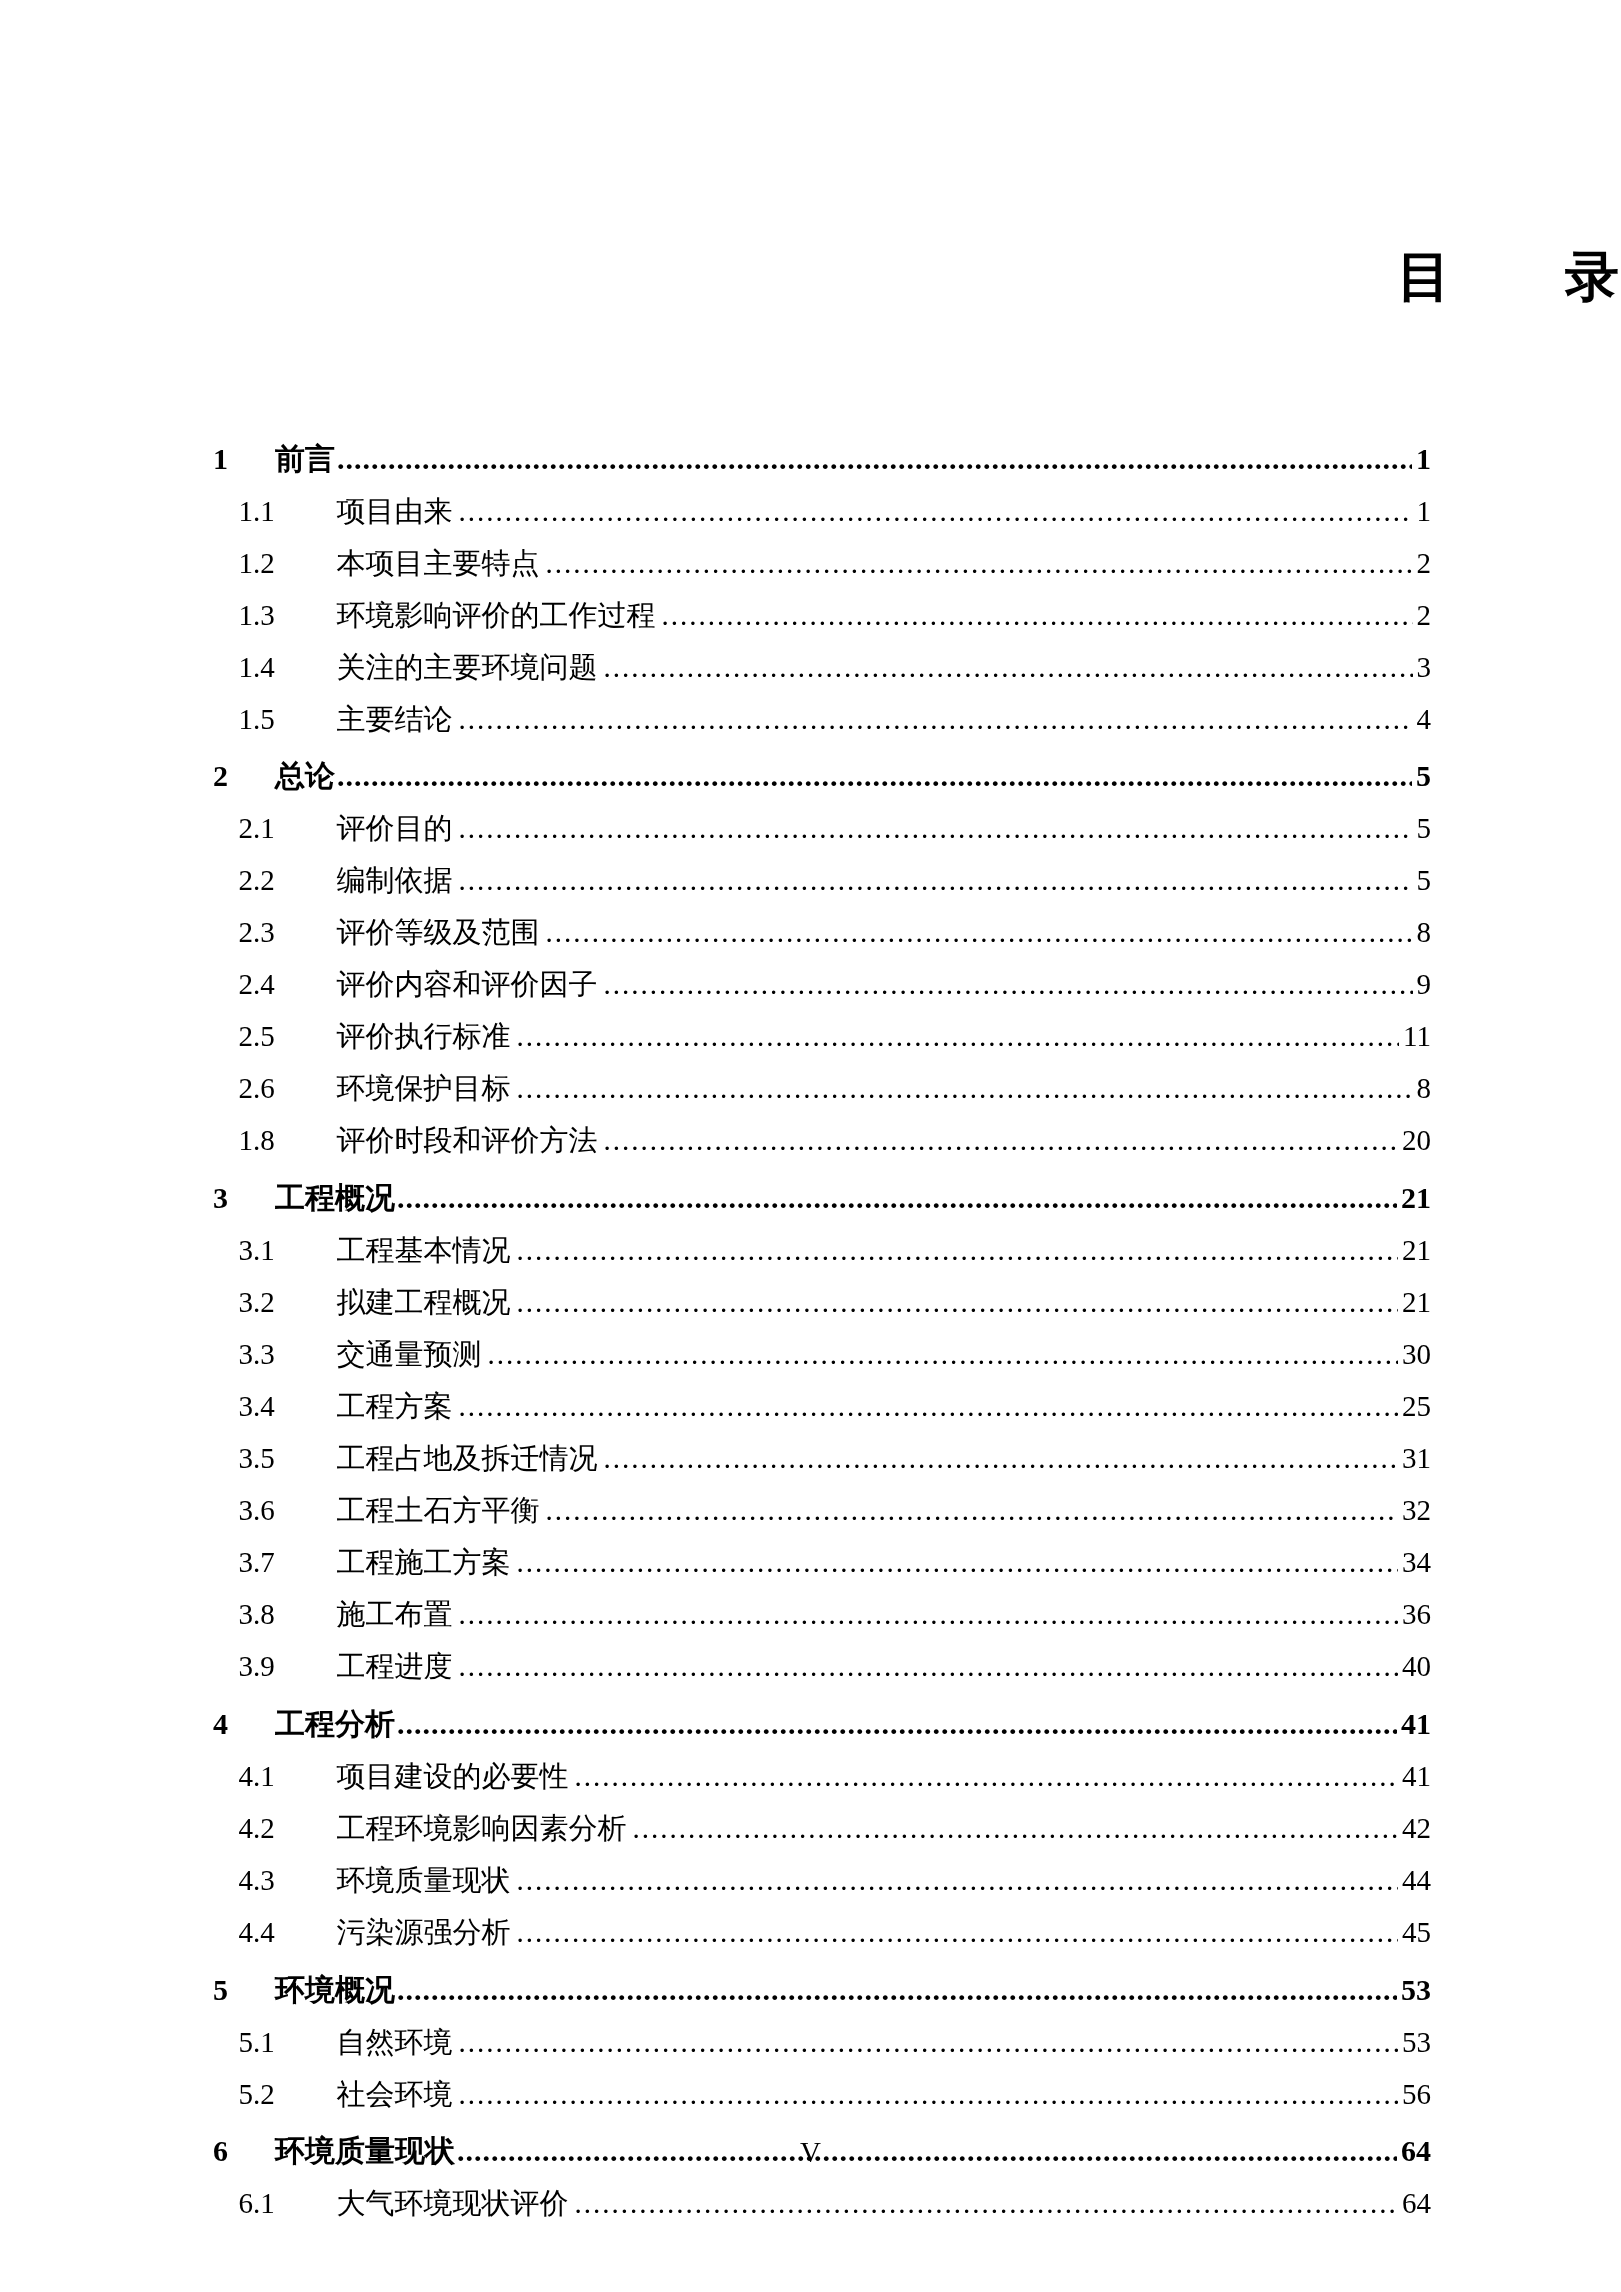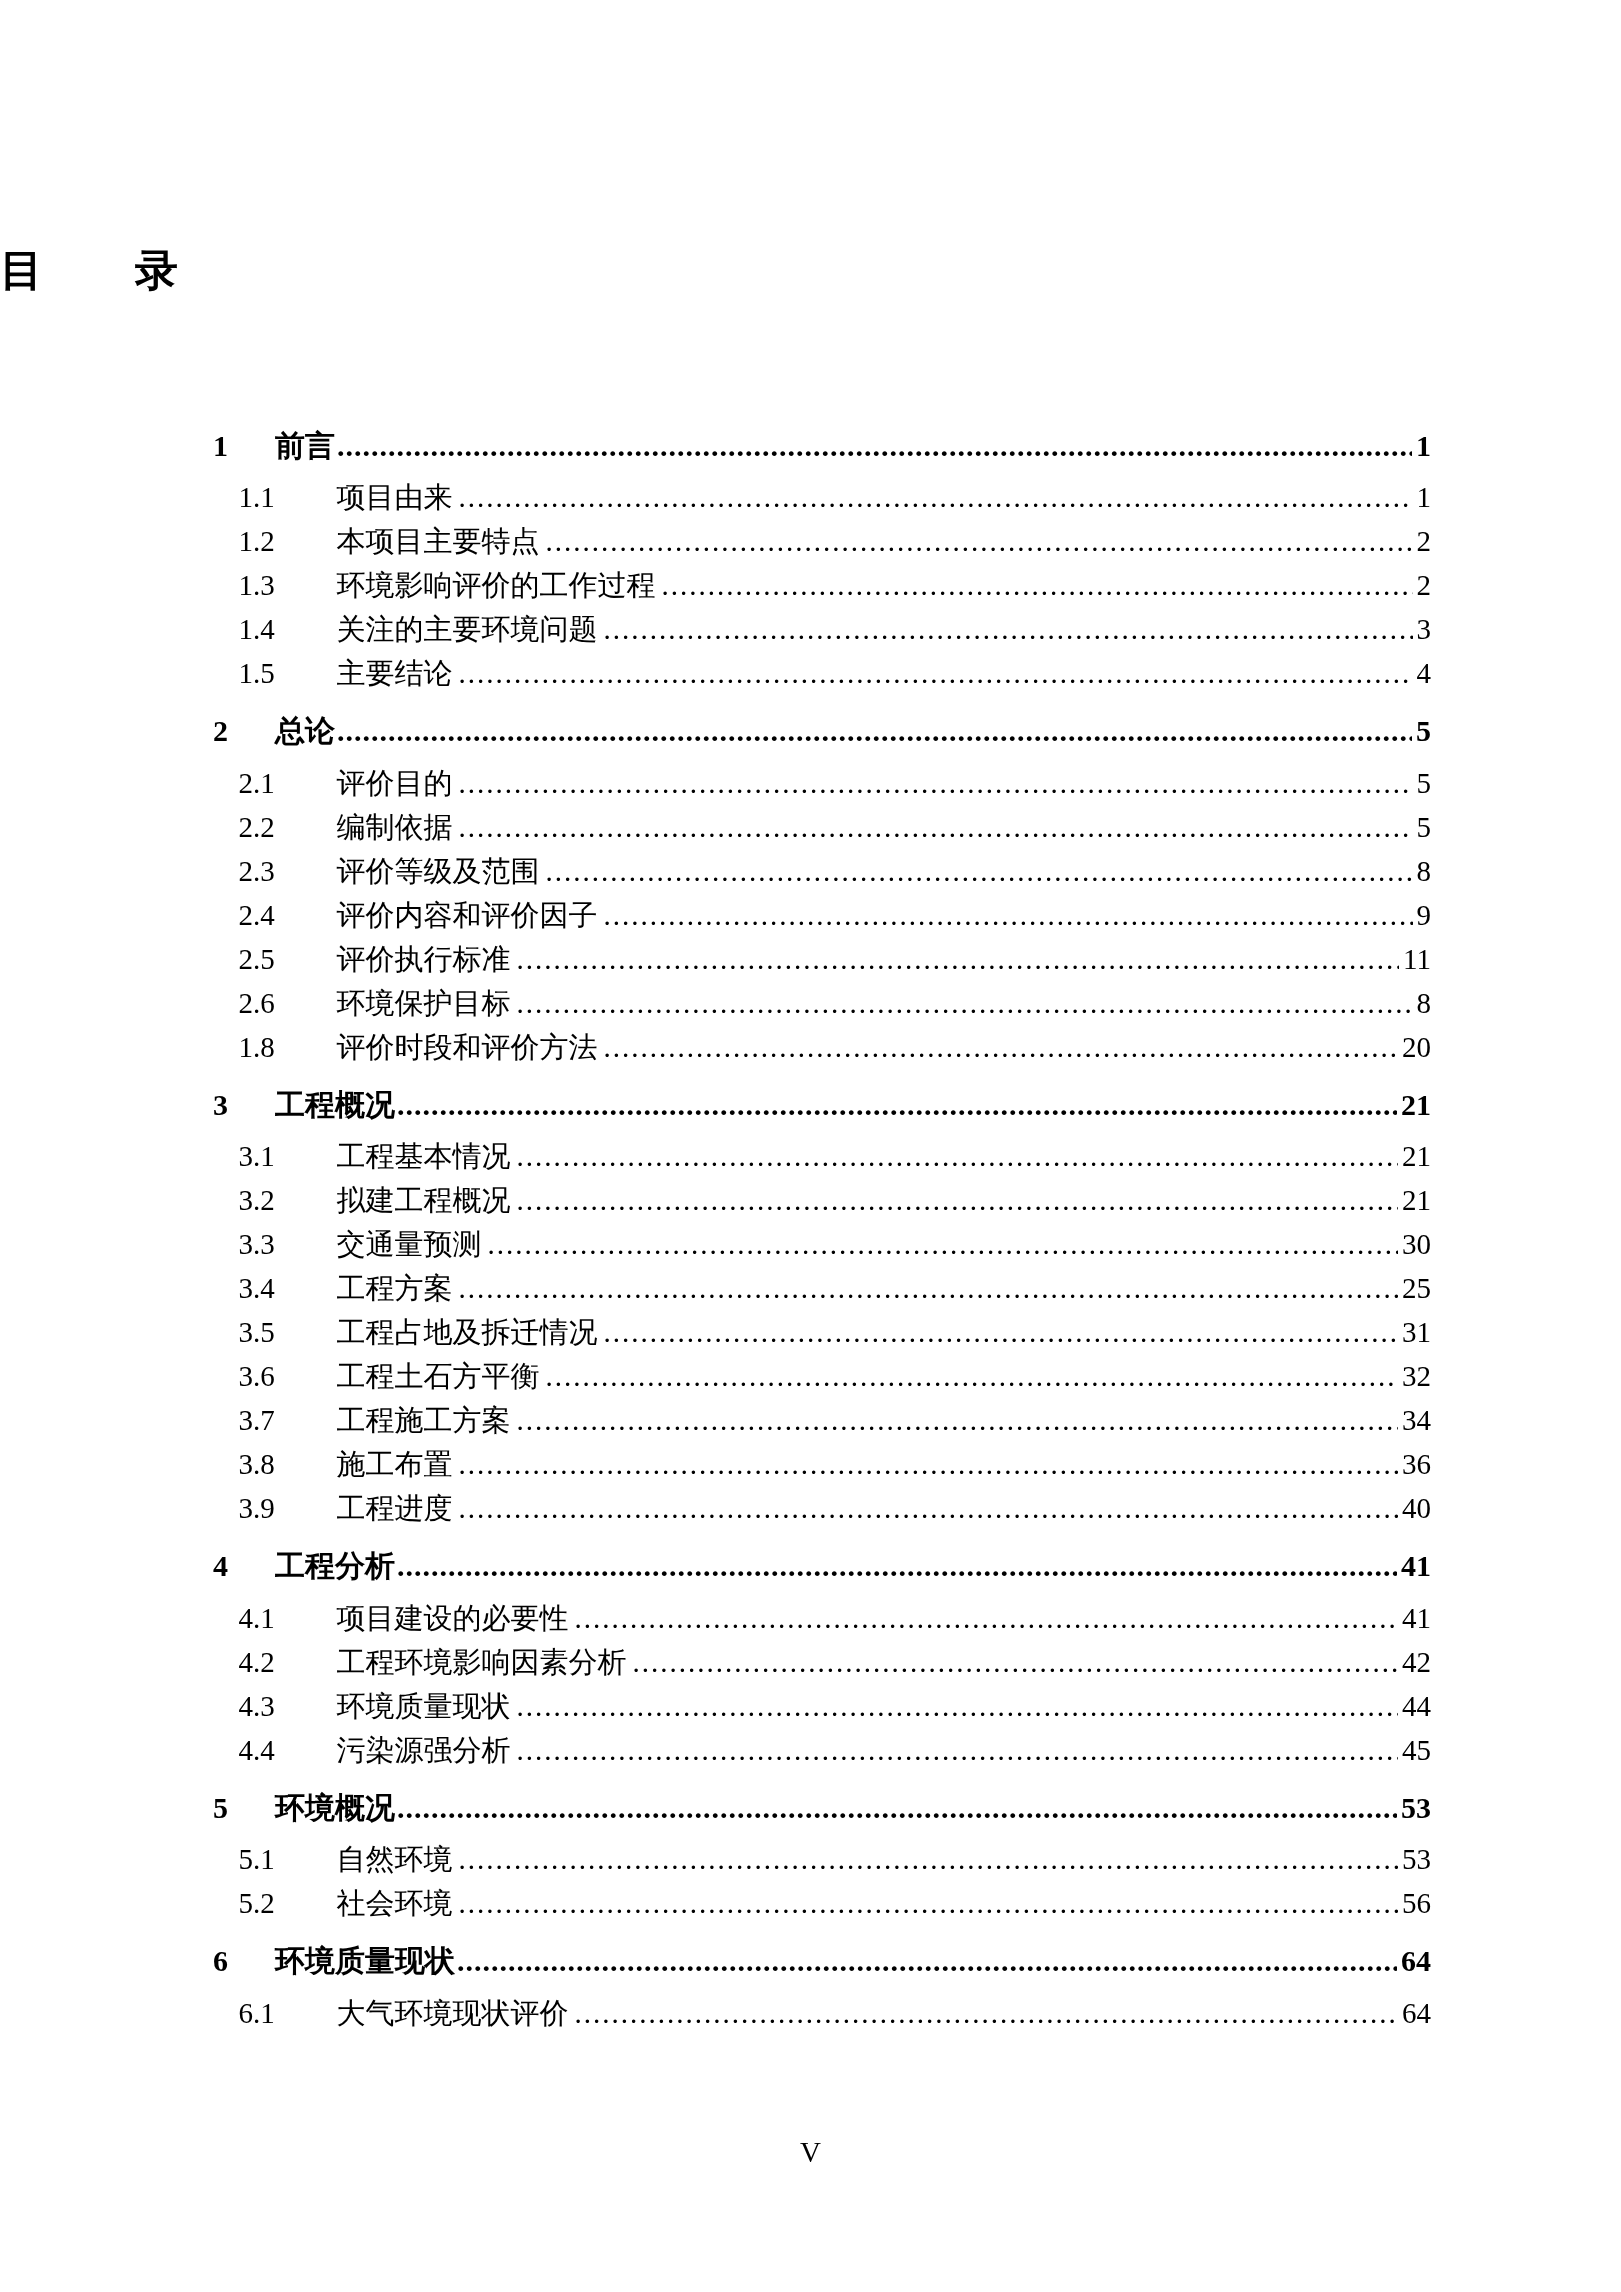--- a/index.html
+++ b/index.html
@@ -16,22 +16,22 @@
   .page {
     position: relative;
     width: 1621px;
     height: 2293px;
     background: #ffffff;
     overflow: hidden;
   }
   .doc-title {
     margin: 0;
     padding-top: 245px;
-    text-align: left;
-    font-size: 43px;
+    text-align: right;
+    font-size: 54px;
     line-height: 1.2;
     font-weight: 700;
     letter-spacing: 2px;
   }
   .toc {
     margin: 127px 190px 0 213px;
     font-size: 29px;
   }
   .toc-row {
     display: flex;
@@ -44,20 +44,21 @@
     font-size: 30px;
     margin-top: 13.7px;
     margin-bottom: 7.8px;
   }
   .level-1 .toc-num {
     flex: none;
     width: 62px;
   }
   .toc-row.level-2 {
     padding-left: 25.5px;
+    margin-top: 8px;
   }
   .level-2 .toc-num {
     flex: none;
     width: 98px;
   }
   .toc-label {
     flex: none;
     white-space: nowrap;
   }
   .toc-dots {

